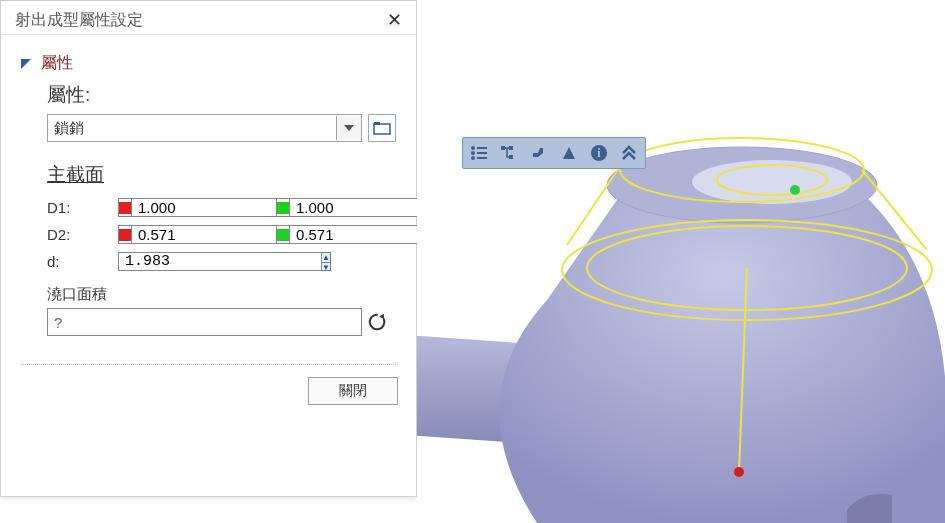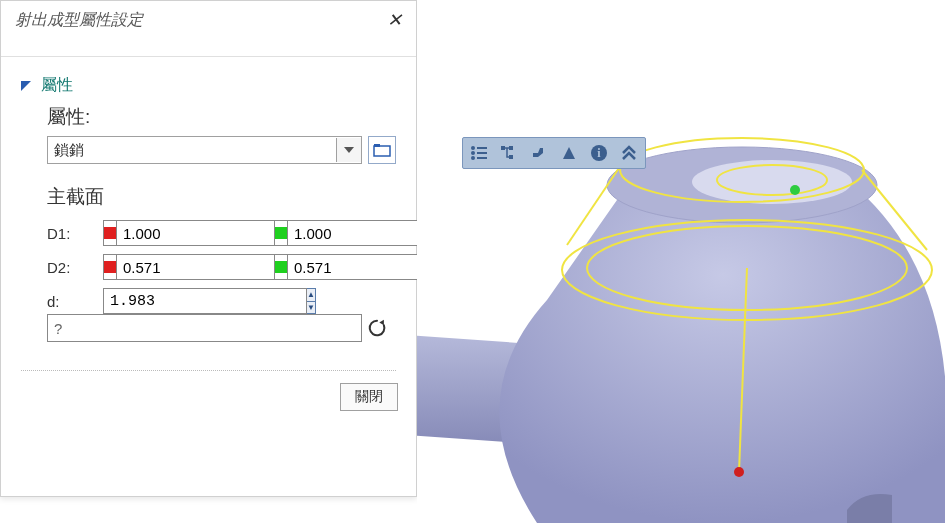--- a/index.html
+++ b/index.html
@@ -19,24 +19,23 @@
   border: 1px solid #d0d0d0;
   box-shadow: 0 2px 6px rgba(0,0,0,.1);
   position: relative;
   background: #fff;
 }
 .panel-header {
   display: flex;
   align-items: center;
   justify-content: space-between;
   border-bottom: 1px solid #e0e0e0;
-  padding: 8px 10px 25px 14px;
+  padding: 8px 10px 3px 14px;
   font-size: 16px;
   color: #555;
-  font-style: italic;
 }
 .close-x {
   font-size: 18px;
   cursor: pointer;
   padding: 0 4px;
   color: #333;
 }
 .panel-body {
   padding: 18px 20px 10px 20px;
 }
@@ -49,21 +48,21 @@
 .tri {
   width: 0; height: 0;
   border-style: solid;
   border-width: 10px 10px 0 0;
   border-color: #2a5db0 transparent transparent transparent;
   transform: rotate(0deg);
   margin-right: 10px;
 }
 .group-title {
   font-size: 16px;
-  color: #0f766e;
+  color: #7f1d1d;
 }
 .sub-label {
   margin-left: 26px;
   margin-top: 8px;
   font-size: 19px;
 }
 .dropdown-row {
   display: flex;
   align-items: flex-start;
   margin: 6px 0 18px 26px;
@@ -94,31 +93,32 @@
   margin-left: 6px;
   border: 1px solid #93a9c9;
   display: flex;
   align-items: center;
   justify-content: center;
   background: #fff;
 }
 .grid {
   display: grid;
   grid-template-columns: 40px 155px 155px;
-  gap: 8px 16px;
+  gap: 8px 3px;
   margin-left: 26px;
   align-items: center;
 }
 .row-label {
   font-size: 15px;
   text-align: left;
 }
 .spinner-group {
   display: flex;
-  height: 26px;
+  height: 19px;
+  margin-left: 28px;
 }
 .swatch-box {
   width: 26px;
   border: 1px solid #888;
   display: flex;
   align-items: center;
   justify-content: center;
 }
 .swatch-box.red div { width: 12px; height: 12px; background: #e02020; }
 .swatch-box.green div { width: 12px; height: 12px; background: #1fd01f; }
@@ -178,21 +178,21 @@
   border-top: 1px dotted #bbb;
   margin: 18px 20px 8px 20px;
 }
 .footer {
   display: flex;
   justify-content: flex-end;
   padding: 4px 18px;
 }
 .close-btn {
   border: 1px solid #a0a0a0;
-  padding: 4px 14px;
+  padding: 4px 30px;
   font-size: 14px;
   cursor: pointer;
   background: #fafafa;
 }
 .viewport {
   flex: 1;
   position: relative;
   background: #fff;
 }
 .toolbar {
@@ -251,21 +251,21 @@
         </div>
       </div>
       <div class="open-btn">
         <svg width="18" height="14">
           <rect x="1" y="3" width="16" height="10" fill="none" stroke="#2a5db0" stroke-width="1.5"></rect>
           <rect x="1" y="1" width="6" height="3" fill="#2a5db0"></rect>
         </svg>
       </div>
     </div>
 
-    <div class="sub-label" style="margin-top:20px;margin-bottom:10px;">主截面</div>
+    <div class="sub-label" style="margin-top:20px;margin-bottom:10px;text-decoration:underline;">主截面</div>
 
     <div class="grid">
 
       <div class="row-label">D1:</div>
       <div class="spinner-group">
         <div class="swatch-box red">
             <div></div>
           </div>
         <input class="text-input" value="1.000" style="">
         <div class="spin-btns">
@@ -311,20 +311,21 @@
         <input class="text-input" style="border-left: 1px solid rgb(136, 136, 136);" value="1.983">
         <div class="spin-btns">
             <div>▲</div>
             <div>▼</div>
           </div>
       </div>
       <div></div>
 
     </div>
 
+    <div class="area-label">澆口面積</div>
     <div class="area-row">
       <input class="area-input" value="?" style="">
       <div class="refresh-btn">
         <svg width="22" height="22" viewBox="0 0 24 24">
           <path d="M12 4 A8 8 0 1 0 19.5 9" stroke="#333" stroke-width="2.2" fill="none" stroke-linecap="round"></path>
           <polygon points="19.5,9 19.5,3 14.5,6" fill="#333"></polygon>
         </svg>
       </div>
     </div>
 

